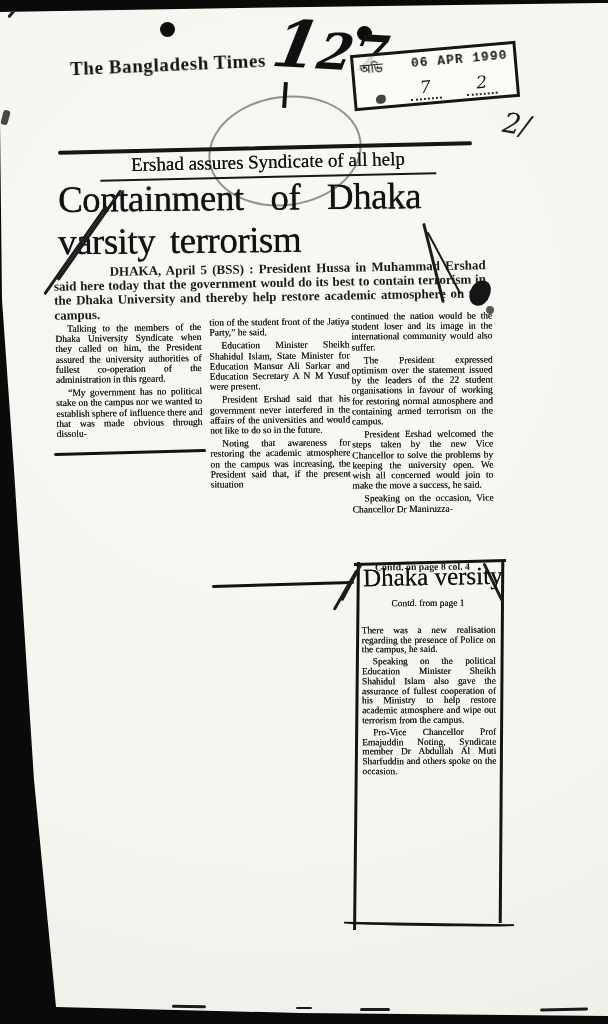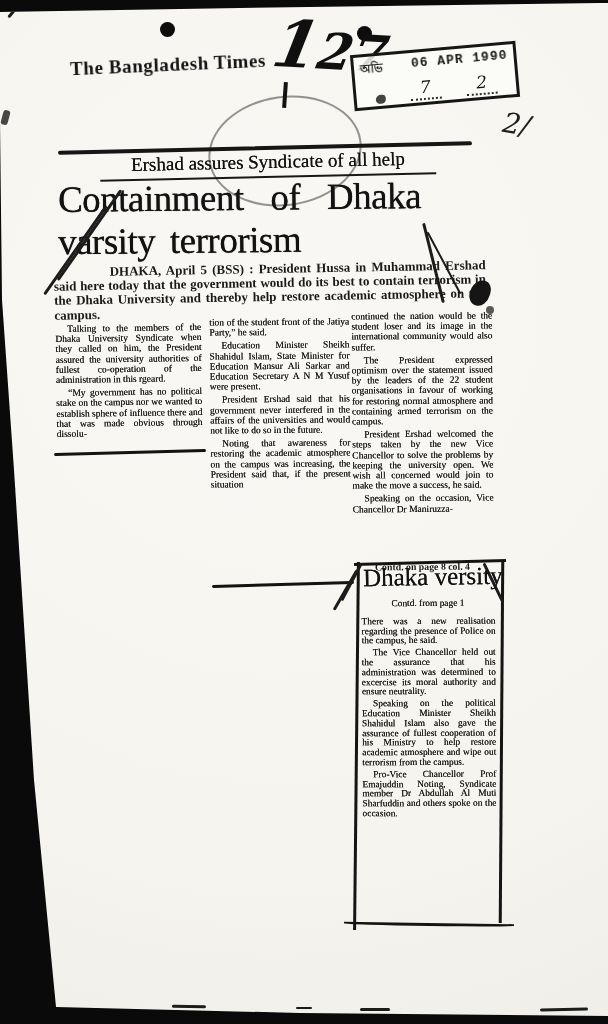--- a/index.html
+++ b/index.html
@@ -65,21 +65,21 @@
   .box2 .b-top{position:absolute;left:8px;top:4px;width:152px;height:3px;background:#141414;transform:rotate(-1.5deg);}
   .box2 .b-left{position:absolute;left:9px;top:5px;width:3px;height:368px;background:#141414;transform:rotate(.6deg);}
   .box2 .b-right{position:absolute;left:154px;top:4px;width:2.5px;height:362px;background:#141414;transform:rotate(.4deg);}
   .box2 .b-bottom{position:absolute;left:-2px;top:366px;width:170px;height:3px;background:#141414;
                   border-radius:0 0 100% 100%;transform:rotate(.8deg);}
   .box2-headline{position:absolute;left:17px;top:6px;width:132px;text-align:center;font-size:25px;
                  color:#131313;text-shadow:0 0 .6px currentColor;transform:rotate(-1deg);white-space:nowrap;}
   .box2-body{position:absolute;left:16px;top:42px;width:134px;font-size:9.4px;line-height:9.8px;
              text-align:justify;color:#1d1d1d;text-shadow:0 0 .3px currentColor;transform:rotate(-.3deg);}
   .box2-body p{margin:0 0 2px;text-indent:11px;}
-  .box2-body p:first-child{text-indent:30px;margin-bottom:8px;}
+  .box2-body p:first-child{text-indent:30px;margin-bottom:17px;}
   .box2-body p:nth-child(2){text-indent:0;}
 </style>
 </head>
 <body>
 
 <div class="stage">
   <div class="paper">
 
     <div class="abs stroke" style="left:14px;top:-2px;width:3px;height:22px;transform:rotate(40deg);"></div>
     <div class="abs stroke" style="left:2px;top:110px;width:7px;height:15px;border-radius:3px;transform:rotate(15deg);opacity:.8;"></div>
@@ -149,21 +149,20 @@
       <div class="b-left"></div>
       <div class="b-right"></div>
       <div class="b-bottom"></div>
       <div class="abs stroke" style="left:4px;top:4px;width:3px;height:42px;transform:rotate(28deg);"></div>
       <div class="abs stroke" style="left:-2px;top:10px;width:2.5px;height:46px;transform:rotate(30deg);"></div>
       <div class="abs stroke" style="left:146px;top:4px;width:3px;height:44px;transform:rotate(-26deg);"></div>
       <div class="box2-headline">Dhaka versity</div>
       <div class="box2-body">
           <p>Contd. from page 1</p>
           <p>There was a new realisation regarding the presence of Police on the campus, he said.</p>
-          <p>The Vice Chancellor held out the assurance that his administration was determined to excercise its moral authority and ensure neutrality.</p>
           <p>Speaking on the political Education Minister Sheikh Shahidul Islam also gave the assurance of fullest cooperation of his Ministry to help restore academic atmosphere and wipe out terrorism from the campus.</p>
           <p>Pro-Vice Chancellor Prof Emajuddin Noting, Syndicate member Dr Abdullah Al Muti Sharfuddin and others spoke on the occasion.</p>
         </div>
     </div>
 
     <div class="abs stroke" style="left:172px;top:1005px;width:34px;height:2.5px;transform:rotate(.5deg);"></div>
     <div class="abs stroke" style="left:296px;top:1007px;width:16px;height:2px;"></div>
     <div class="abs stroke" style="left:360px;top:1008px;width:30px;height:2.5px;"></div>
     <div class="abs stroke" style="left:540px;top:1008px;width:48px;height:3px;transform:rotate(-1deg);"></div>
 

